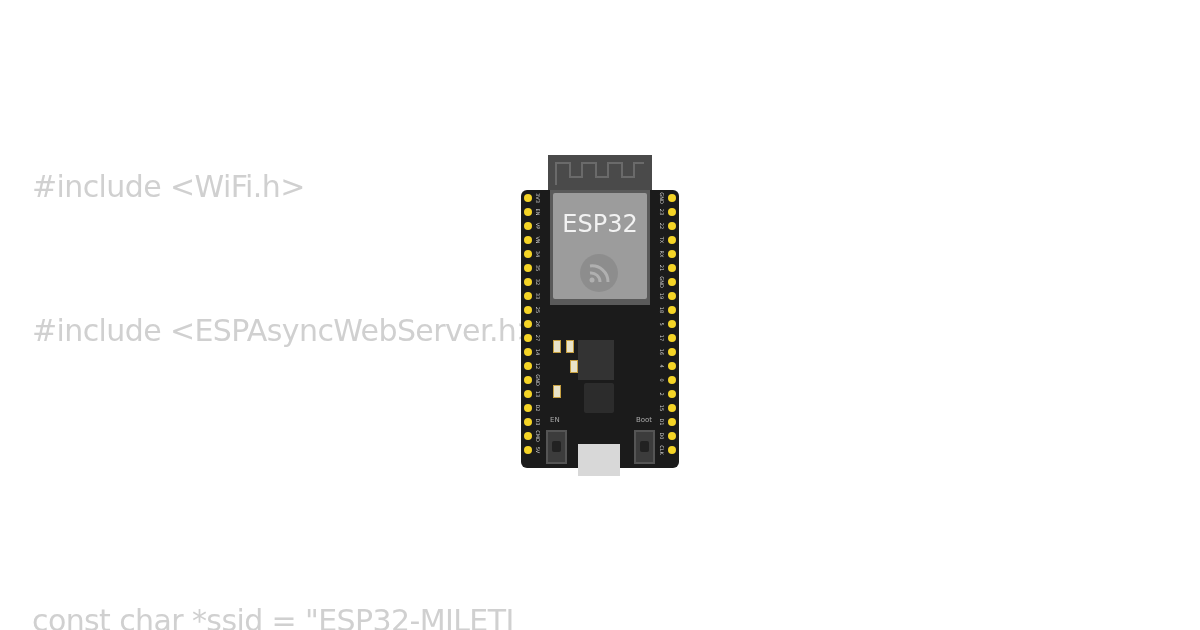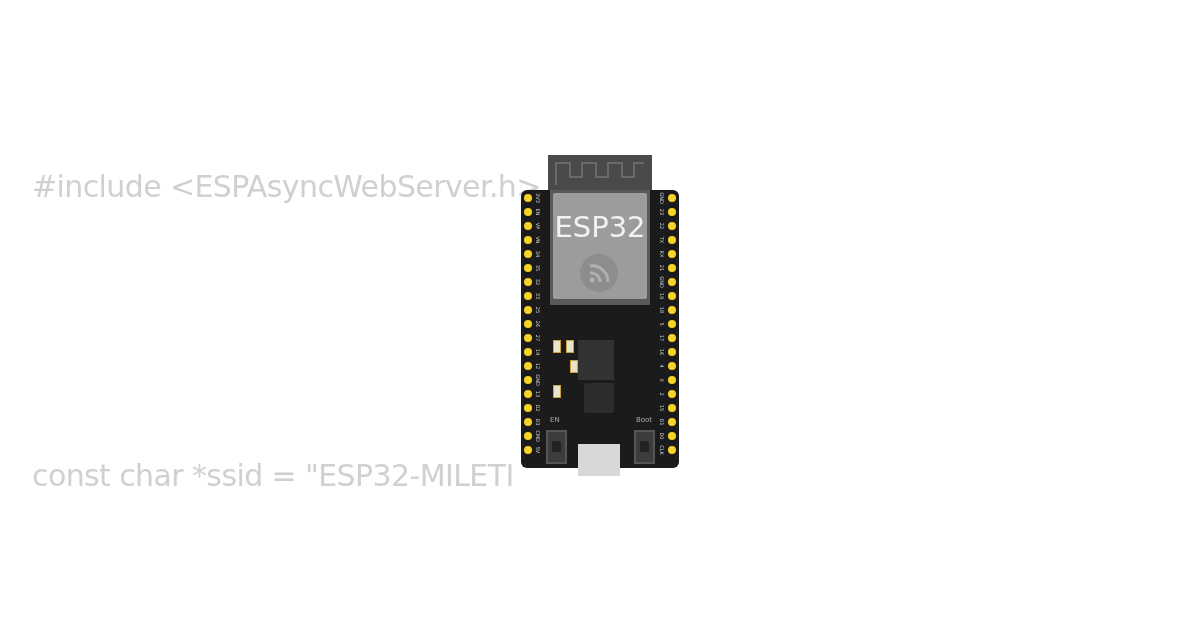--- a/index.html
+++ b/index.html
@@ -3,38 +3,39 @@
 <meta charset="utf-8">
 <style>
   html,body{margin:0;padding:0;}
   body{width:1200px;height:630px;background:#ffffff;position:relative;overflow:hidden;font-family:"DejaVu Sans","Liberation Sans",sans-serif;}
   .code{position:absolute;left:32px;top:66px;color:#d0d0d0;font-size:30px;line-height:48.3px;letter-spacing:-0.6px;white-space:pre;}
   .code .line{height:48.3px;}
   .board{position:absolute;left:521px;top:190px;width:158px;height:278px;background:#1b1b1b;border-radius:6px;}
   .antenna{position:absolute;left:548px;top:155px;width:104px;height:40px;background:#4a4a4a;}
   .module{position:absolute;left:550px;top:190px;width:100px;height:115px;background:#5a5a5a;}
   .can{position:absolute;left:553px;top:193px;width:94px;height:106px;background:#9c9c9c;border-radius:2px;}
-  .chip-label{position:absolute;left:553px;top:210px;width:94px;text-align:center;color:#f2f2f2;font-size:29px;font-family:"DejaVu Sans",sans-serif;}
+  .chip-label{position:absolute;left:553px;top:210px;width:94px;text-align:center;color:#f2f2f2;font-size:24px;font-family:"DejaVu Sans",sans-serif;}
   .logo{position:absolute;left:580px;top:254px;width:38px;height:38px;border-radius:50%;background:#8a8a8a;opacity:.8;}
   .pin{position:absolute;width:8px;height:8px;border-radius:50%;background:#f5d426;}
   .plabel{position:absolute;color:#cfcfcf;font-size:5px;font-family:"DejaVu Sans",sans-serif;transform:rotate(90deg);width:14px;text-align:center;}
   .mcu{position:absolute;left:584px;top:383px;width:30px;height:30px;background:#2c2c2c;border-radius:2px;}
   .usb{position:absolute;left:578px;top:444px;width:42px;height:32px;background:#d8d8d8;}
   .btn{position:absolute;width:17px;height:30px;background:#3c3c3c;border:2px solid #555;}
   .btn-cap{position:absolute;left:4px;top:9px;width:9px;height:11px;background:#222;border-radius:2px;}
   .btn-label{position:absolute;color:#aaa;font-size:7px;font-family:"DejaVu Sans",sans-serif;}
   .smd{position:absolute;width:6px;height:11px;background:#e9e3c8;border:1px solid #c7a040;}
   .reg{position:absolute;left:578px;top:340px;width:36px;height:40px;background:#333;}
   .dots{position:absolute;left:623px;top:185px;width:18px;height:6px;}
   .dot{display:inline-block;width:5px;height:5px;border-radius:50%;background:#d3a62a;margin-right:3px;}
 </style>
 </head>
 <body>
 
 <div class="code">
+  <div class="line">#include &lt;WiFi.h&gt;</div>
   <div class="line">#include &lt;ESPAsyncWebServer.h&gt;</div>
   <div class="line"></div>
   <div class="line">const char *ssid = "ESP32-MILETI</div>
   
   
   
   
   
   
   

